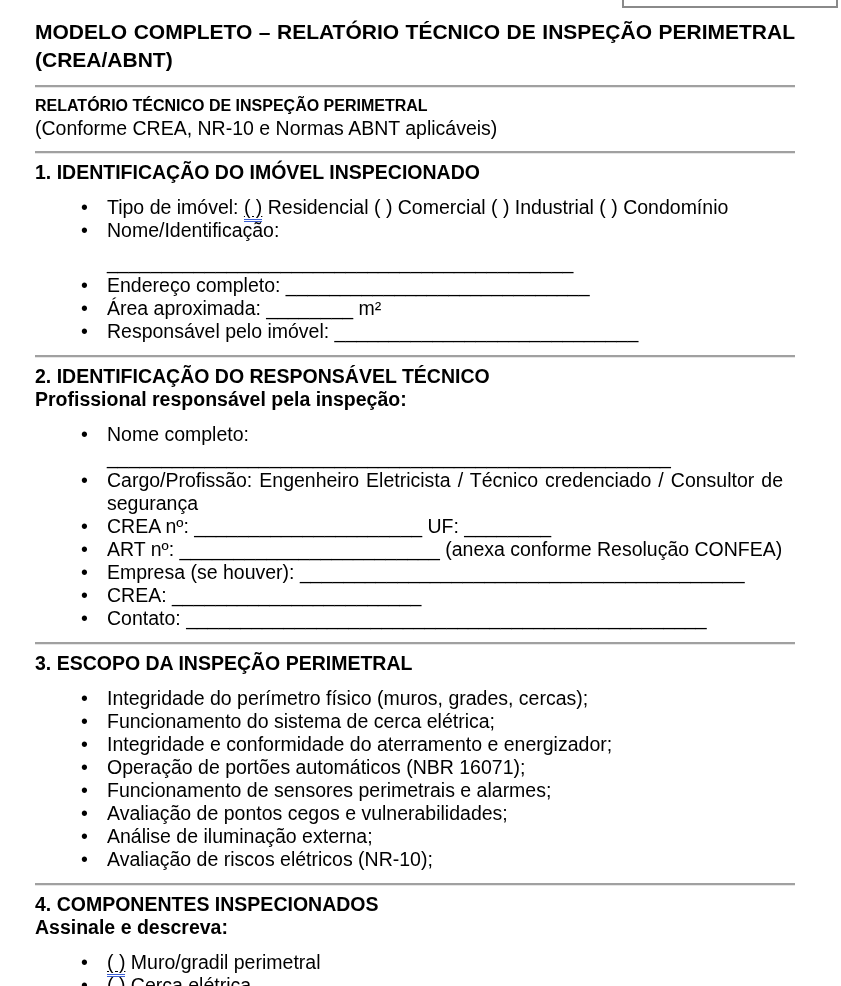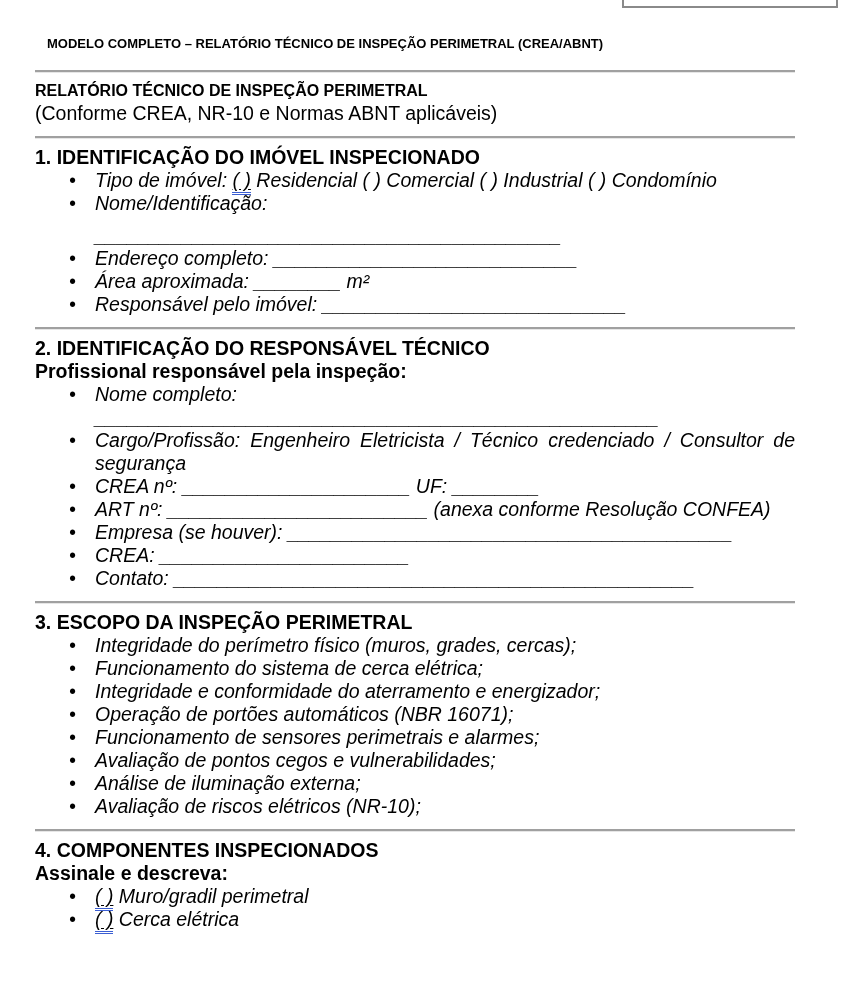--- a/index.html
+++ b/index.html
@@ -30,24 +30,24 @@
     border-top: none;
     box-sizing: border-box;
   }
   .doc {
     position: absolute;
     left: 35px;
     top: 18px;
     width: 760px;
   }
   h1.doc-title {
-    font-size: 13px;
+    font-size: 21px;
     line-height: 28px;
     font-weight: bold;
-    margin: 12px;
+    margin: 0;
     text-align: justify;
   }
   hr.rule {
     border: none;
     border-top: 2px solid #a0a0a0;
     border-bottom: 1px solid #e6e6e6;
     height: 0;
     margin: 11px 0 6px 0;
   }
   h2.report-title {
@@ -63,24 +63,23 @@
     font-size: 19.5px;
     line-height: 24px;
     font-weight: bold;
     margin: 0;
   }
   p.intro {
     margin: 0;
     font-weight: bold;
   }
   ul.blist {
-    margin: 0;
+    margin: 12px;
     padding: 0 0 0 60px;
     list-style: none;
-    font-style: italic;
   }
   ul.blist li {
     position: relative;
     margin: 0;
   }
   ul.blist li::before {
     content: "\2022";
     position: absolute;
     left: -26px;
     top: 0;

